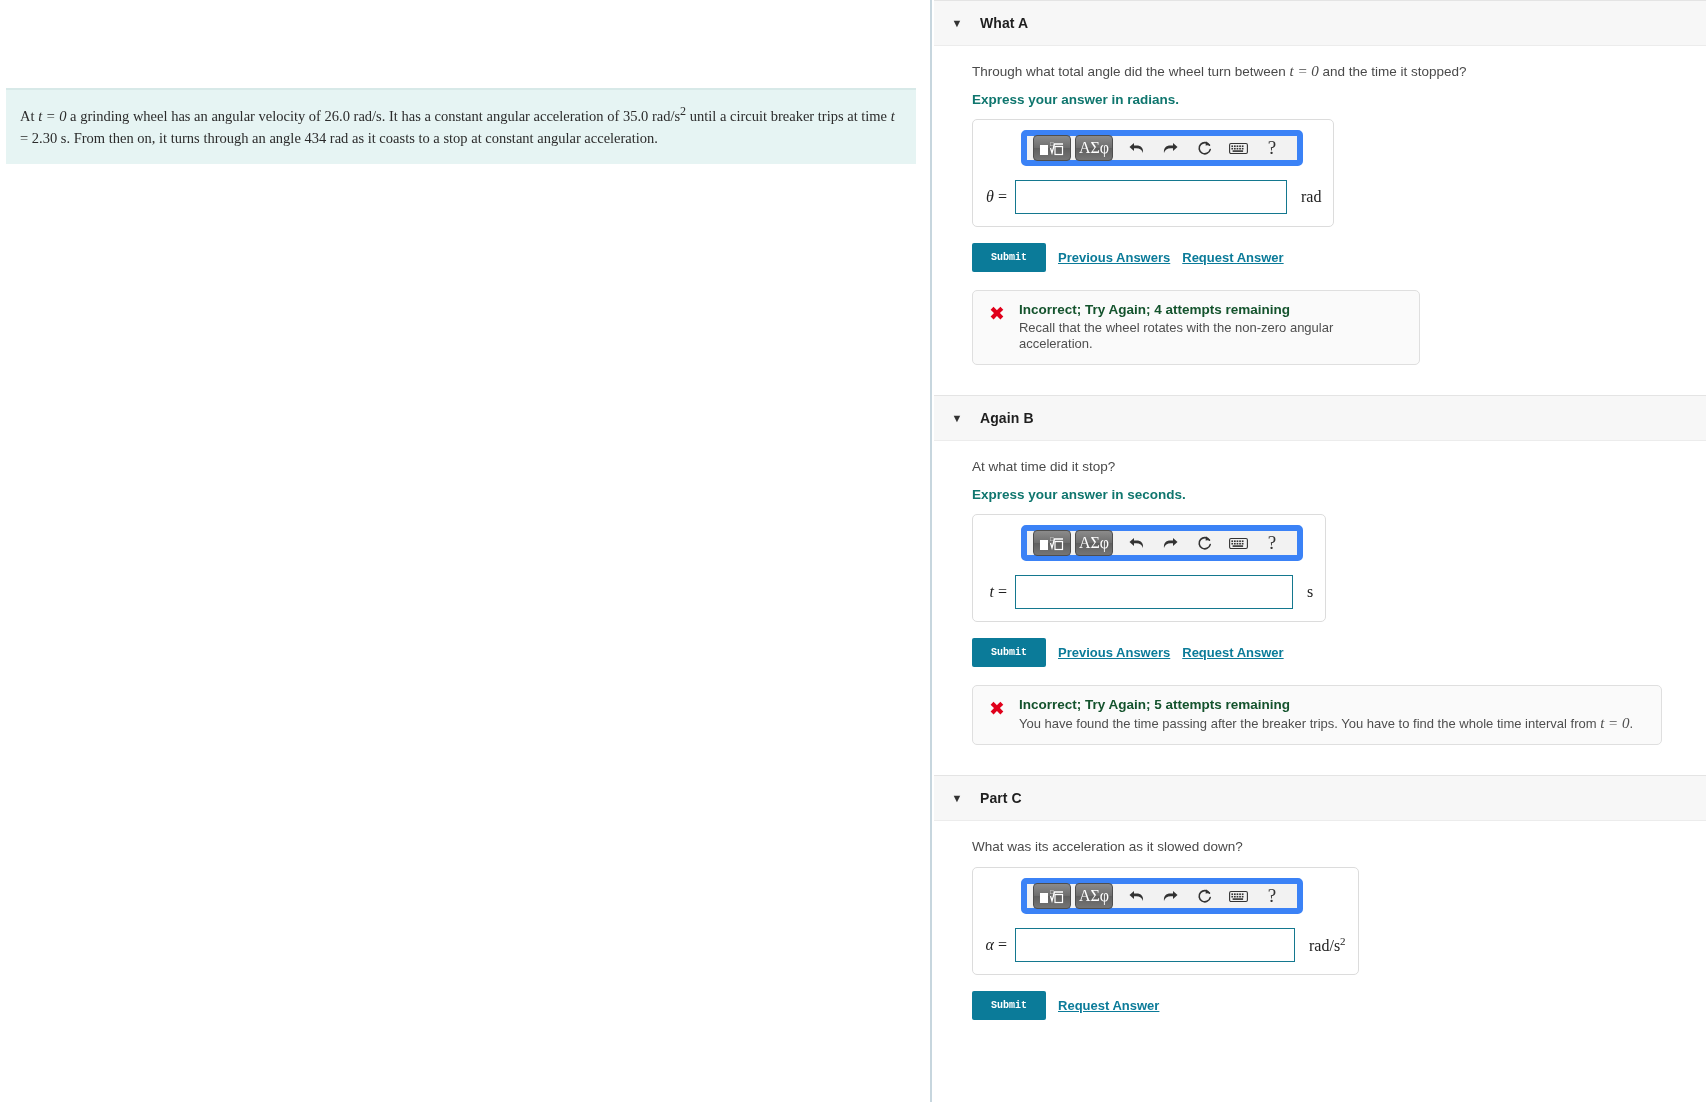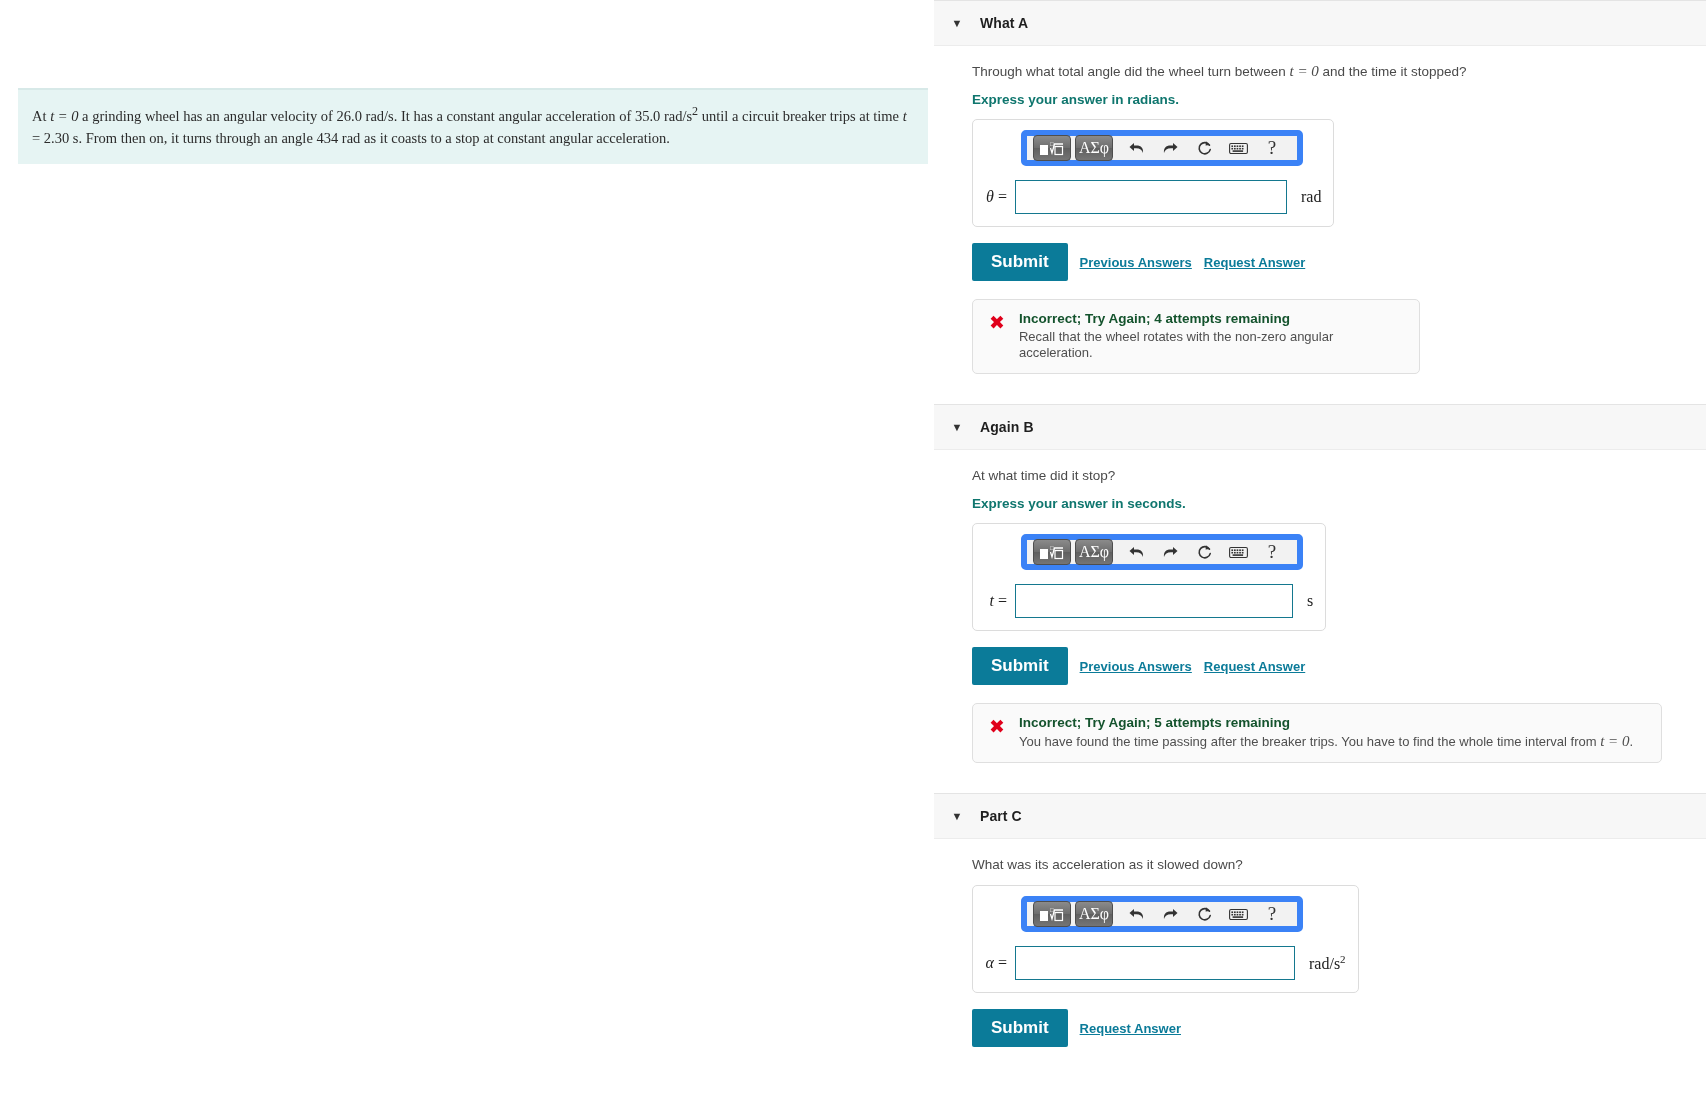--- a/index.html
+++ b/index.html
@@ -15,21 +15,21 @@
 
   #root {
     position: relative;
     width: 1706px;
     height: 1102px;
   }
 
   
   .left-pane {
     position: absolute;
-    left: 12px; top: 0;
+    left: 0; top: 0;
     width: 932px;
     height: 1102px;
     background: #ffffff;
     border-right: 2px solid #c7d6de;
   }
 
   .problem-box {
     position: absolute;
     left: 6px;
     top: 88px;
@@ -207,22 +207,22 @@
   .submit-row {
     display: flex;
     align-items: center;
     margin-top: 16px;
   }
   .submit-btn {
     background: #0b7b99;
     color: #ffffff;
     border: none;
     border-radius: 2px;
-    font-family: Liberation Sans, sans-serif;
-    font-size: 17px;
+    font-family: Liberation Mono, monospace;
+    font-size: 10px;
     font-weight: bold;
     padding: 9px 19px;
     cursor: pointer;
   }
   .ans-link {
     color: #0b7b99;
     font-size: 13px;
     font-weight: bold;
     text-decoration: underline;
     margin-left: 12px;

